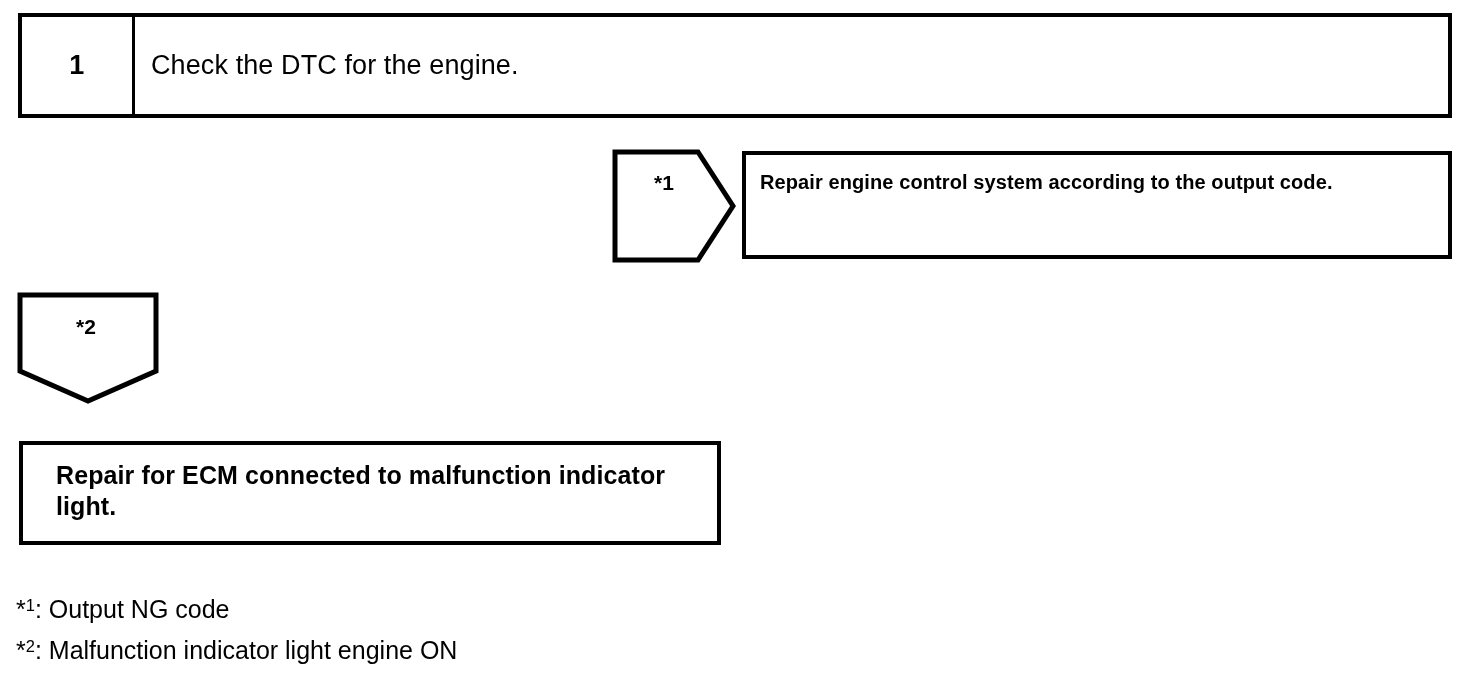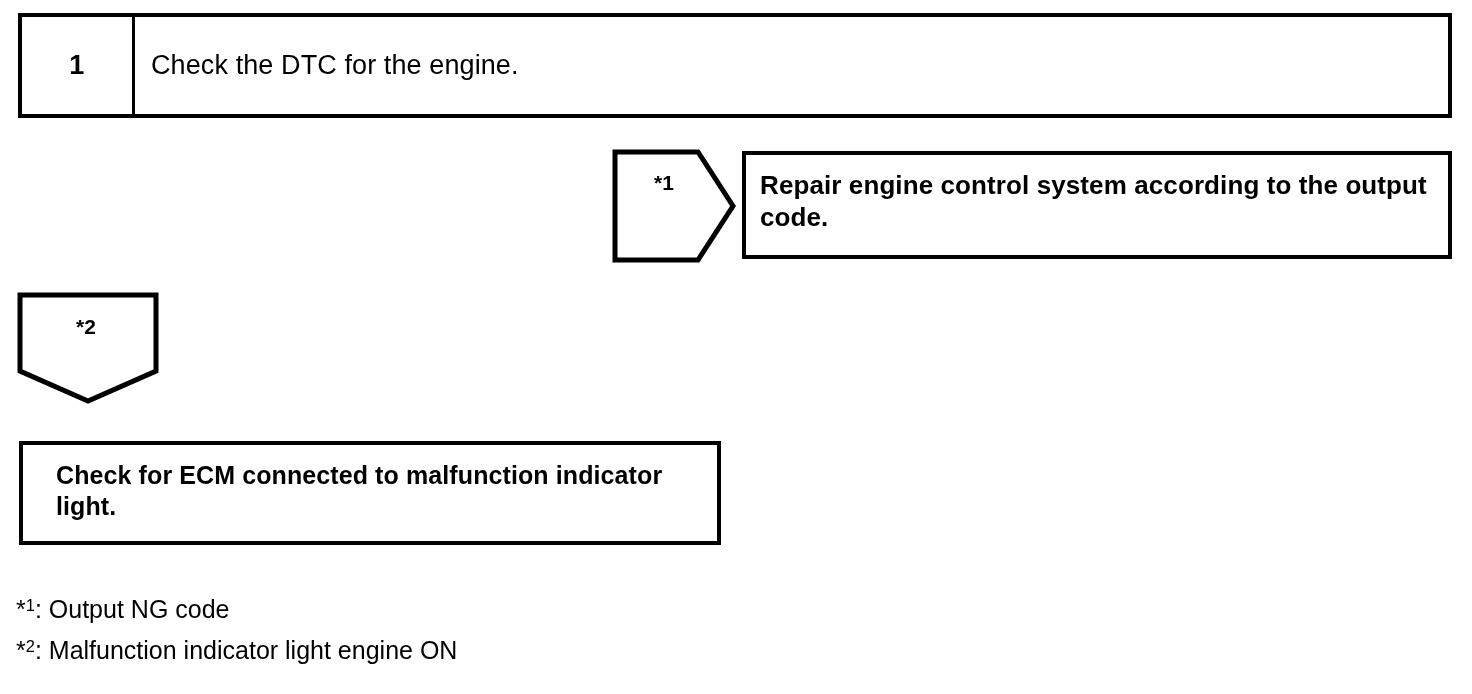--- a/index.html
+++ b/index.html
@@ -80,21 +80,21 @@
   .repair-box {
     position: absolute;
     left: 742px;
     top: 151px;
     width: 710px;
     height: 108px;
     border: 4px solid #000;
     box-sizing: border-box;
     background: #fff;
     padding: 15px 10px 16px 14px;
-    font-size: 26px;
+    font-size: 20px;
     font-weight: bold;
     line-height: 1.22;
     letter-spacing: 0.1px;
   }
 
   
   .tag-down {
     position: absolute;
     left: 17px;
     top: 292px;
@@ -170,21 +170,21 @@
 
   <div class="repair-box">Repair engine control system according to the output code.</div>
 
   <div class="tag-down">
     <svg width="142" height="112" viewBox="0 0 142 112" xmlns="http://www.w3.org/2000/svg">
       <polygon points="3,3 139,3 139,79 71,109 3,79" fill="#ffffff" stroke="#000000" stroke-width="5" stroke-linejoin="miter"></polygon>
     </svg>
     <div class="tag-label">*2</div>
   </div>
 
-  <div class="ecm-box">Check for ECM connected to malfunction indicator light.</div>
+  <div class="ecm-box">Repair for ECM connected to malfunction indicator light.</div>
 
   <div class="footnotes">
     <div class="footnote">
       <span class="fn-marker"><span>*</span><sup>1</sup><span>: </span></span><span>Output NG code</span>
     </div>
     <div class="footnote">
       <span class="fn-marker"><span>*</span><sup>2</sup><span>: </span></span><span>Malfunction indicator light engine ON</span>
     </div>
   </div>
 

